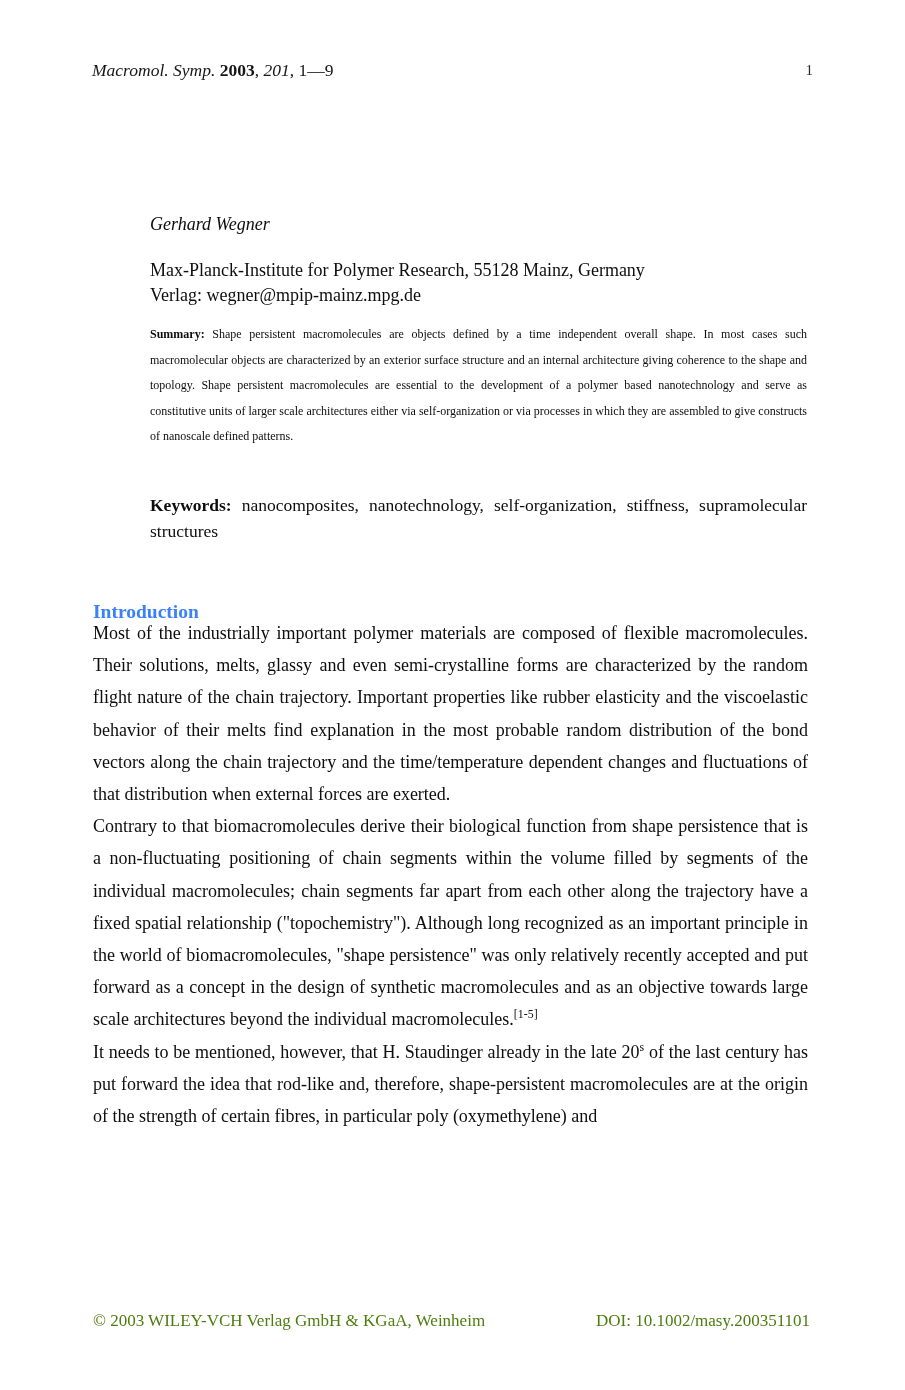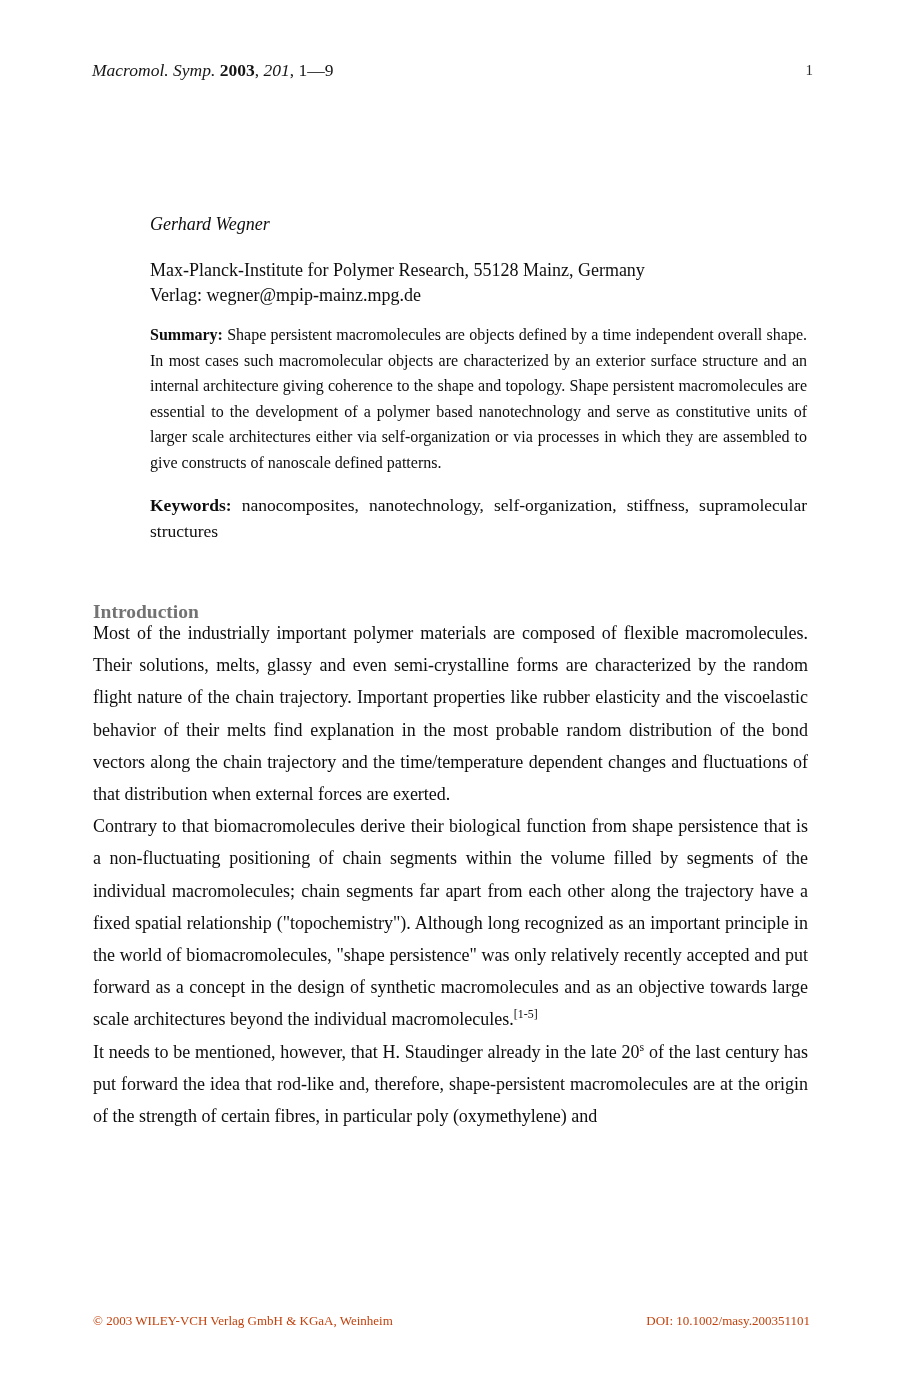--- a/index.html
+++ b/index.html
@@ -76,21 +76,21 @@
     line-height: 25px;
   }
   .affil div { white-space: nowrap; }
 
   
   .summary {
     position: absolute;
     top: 322px;
     left: 150px;
     width: 657px;
-    font-size: 16px;
+    font-size: 12px;
     line-height: 25.5px;
     text-align: justify;
     text-justify: inter-word;
   }
   .summary b, .keywords b { font-weight: bold; }
 
   
   .keywords {
     position: absolute;
     top: 493px;
@@ -104,21 +104,21 @@
   .keywords .kwlist { }
 
   
   .section-heading {
     position: absolute;
     top: 583px;
     left: 93px;
     font-size: 19.5px;
     font-weight: bold;
     line-height: 26px;
-    color: #737373;
+    color: #3b82f6;
   }
 
   
   .body {
     position: absolute;
     top: 617px;
     left: 93px;
     width: 715px;
     font-size: 18px;
     line-height: 32.2px;
@@ -134,23 +134,23 @@
     vertical-align: super;
     line-height: 0;
   }
 
   
   .footer {
     position: absolute;
     top: 1310px;
     left: 93px;
     right: 95px;
-    font-size: 13px;
+    font-size: 17px;
     line-height: 22px;
-    color: #c2410c;
+    color: #4d7c0f;
   }
   .footer .copyright { float: left; }
   .footer .doi { float: right; text-align: center; }
   .clearfix::after { content: ""; display: table; clear: both; }
 </style>
 </head>
 <body>
 
 <div class="page">
 

